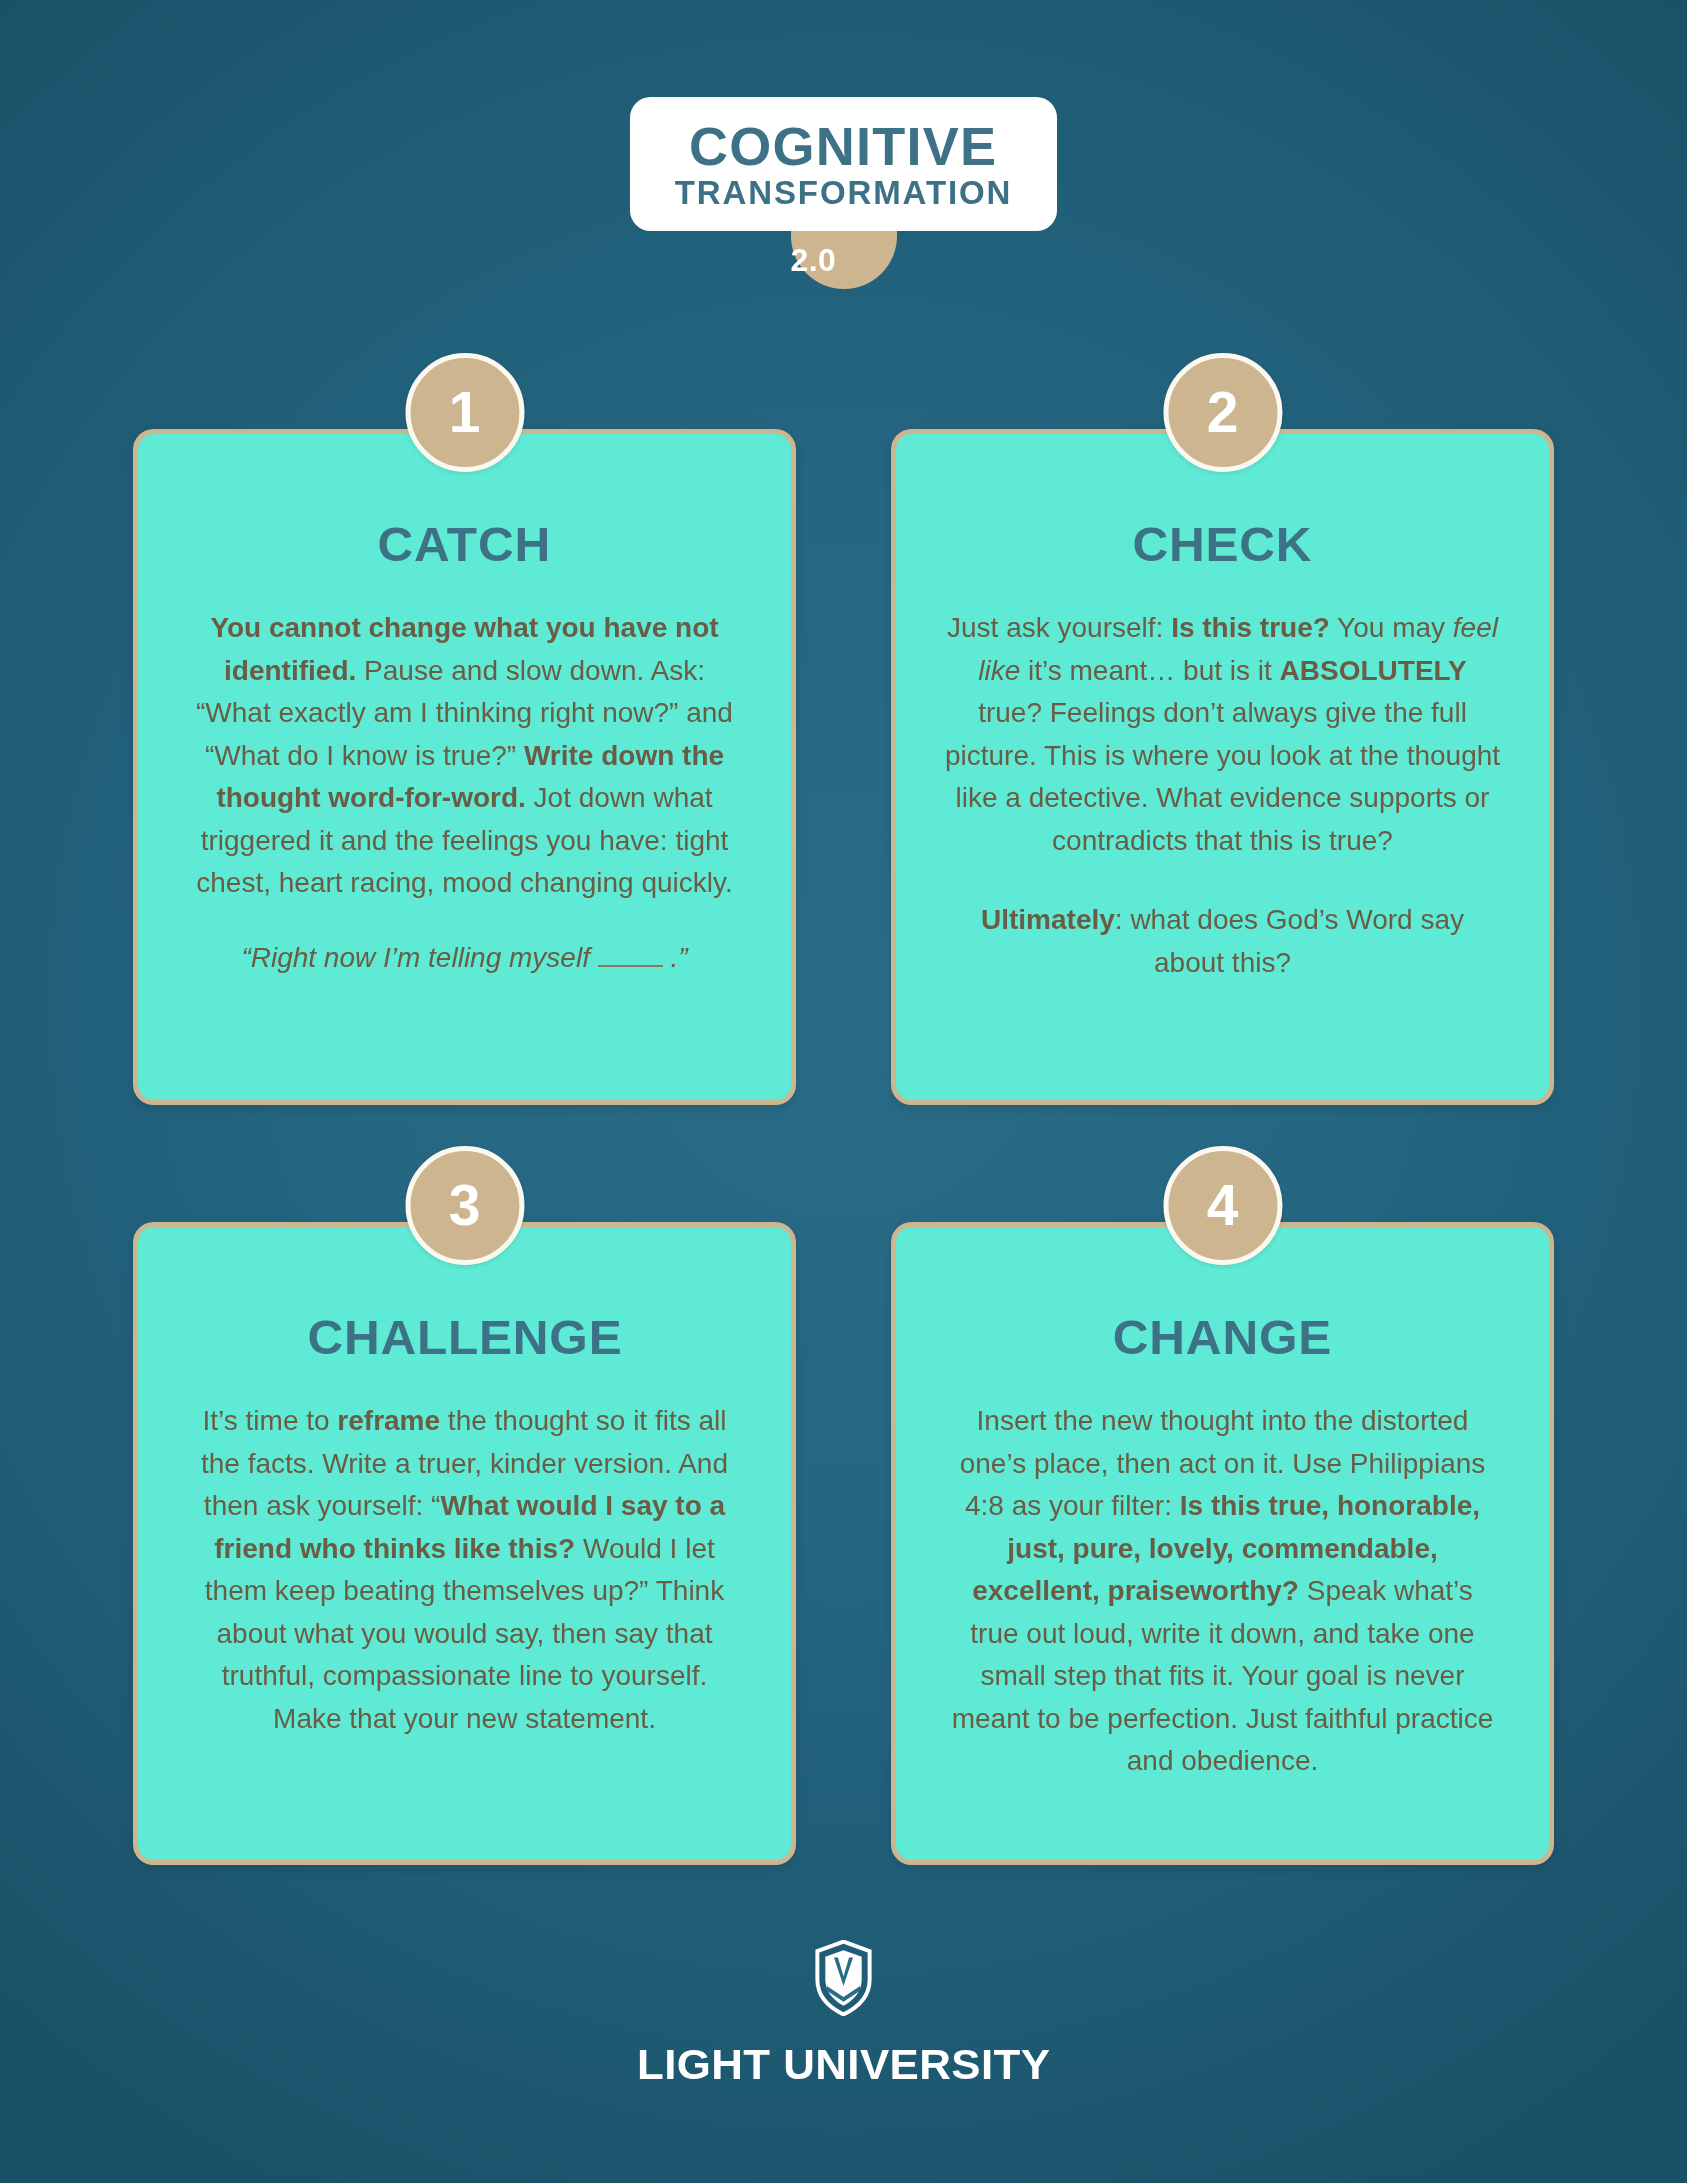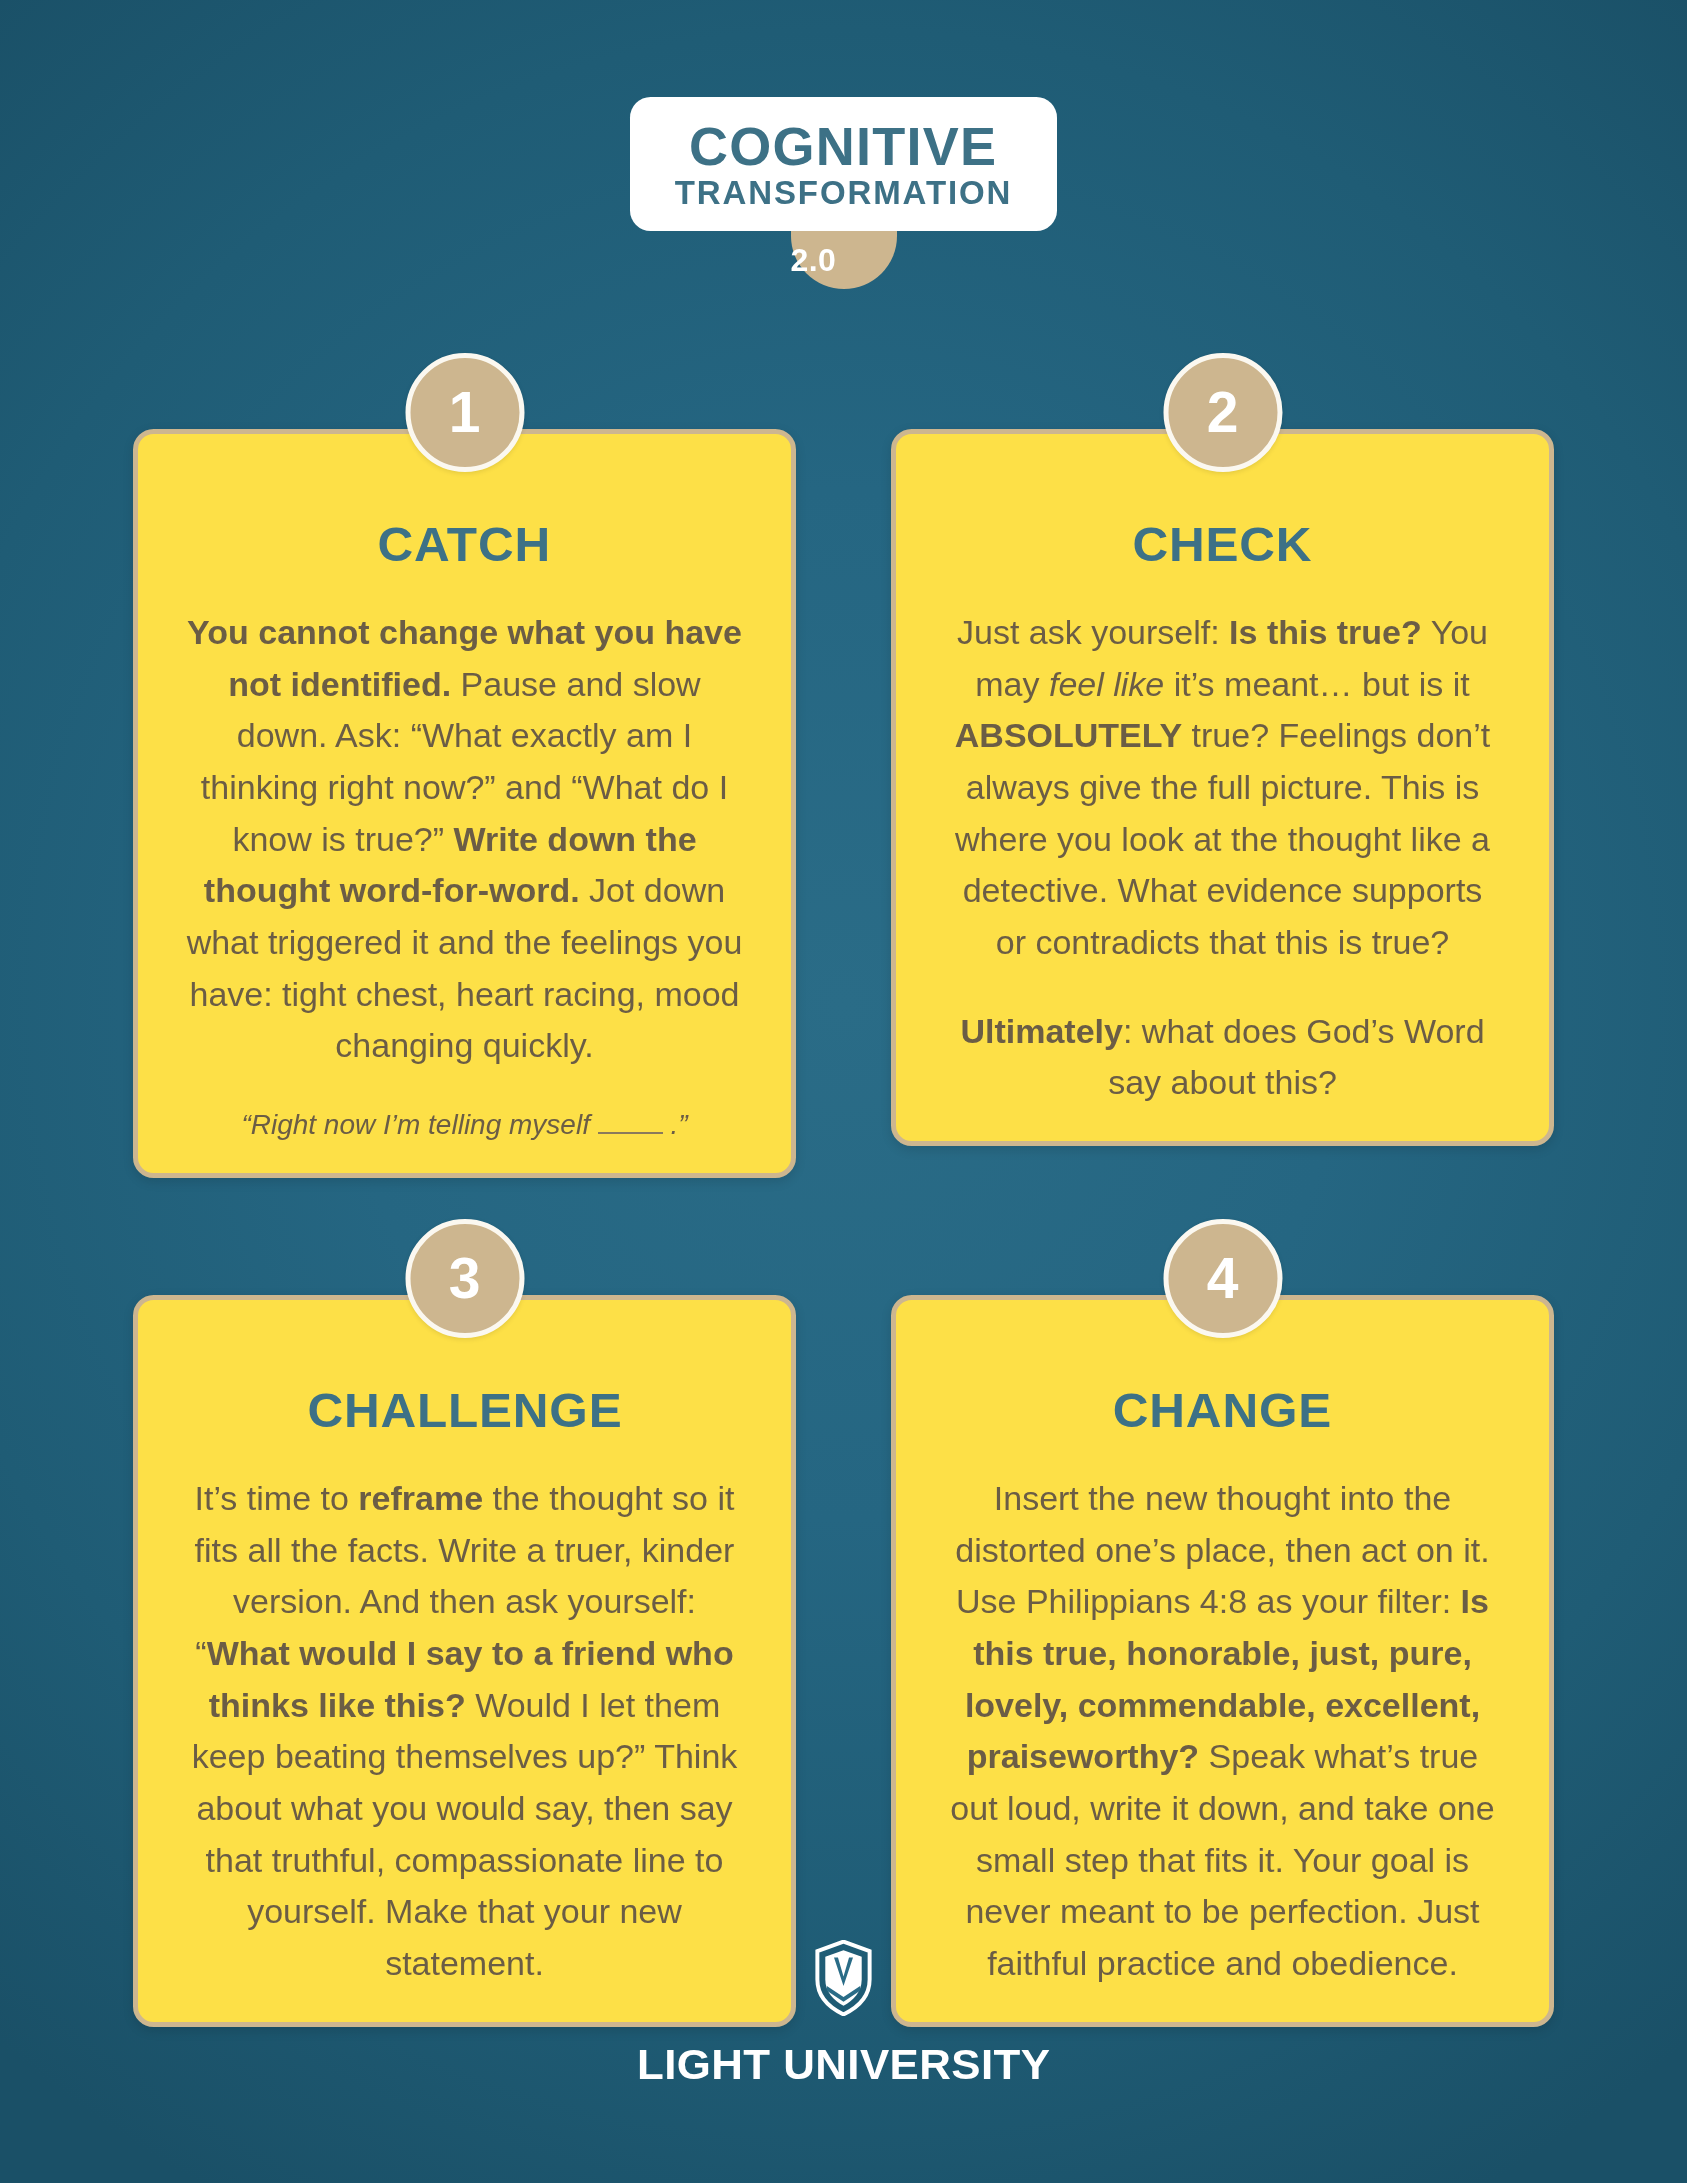--- a/index.html
+++ b/index.html
@@ -56,37 +56,37 @@
     top:-76px; width:119px; height:119px;
     background:#cdb68f; border-radius:50%;
     border:5.6px solid #fbf8f0;
     display:flex; align-items:center; justify-content:center;
     z-index:5;
     box-shadow:0 1.6px 4.8px rgba(0,0,0,0.10);
   }
   .badge span{ color:#ffffff; font-weight:bold; font-size:57px; line-height:1; }
 
   .card{
-    background:#fde047;
+    background:#5eead4;
     border:5.6px solid #cdb68f;
     border-radius:20.6px;
     padding:83px 35px 32px 35px;
     min-height:676px;
     display:flex; flex-direction:column; align-items:center;
     position:relative; z-index:2;
     box-shadow:0 3.2px 11px rgba(0,0,0,0.12);
   }
   .card.tall{ min-height:643px; }
 
   .card-title{
     color:#3d7186; font-weight:bold; font-size:48px; letter-spacing:0.8px;
     transform:scaleX(1.03); margin-bottom:35px; text-align:center;
   }
   .card-body{
-    color:#6b5d45; font-size:34px; line-height:1.52; text-align:center;
+    color:#6b5d45; font-size:28px; line-height:1.52; text-align:center;
     max-width:556px;
   }
   .card-body b{ font-weight:bold; color:#6b5d45; }
   .card-body i{ font-style:italic; }
   .card-quote{
     color:#6b5d45; font-size:28px; font-style:italic; text-align:center;
     margin-top:37px;
   }
   .blank{ display:inline-block; width:65px; border-bottom:2.4px solid #8a7a5c; }
 

